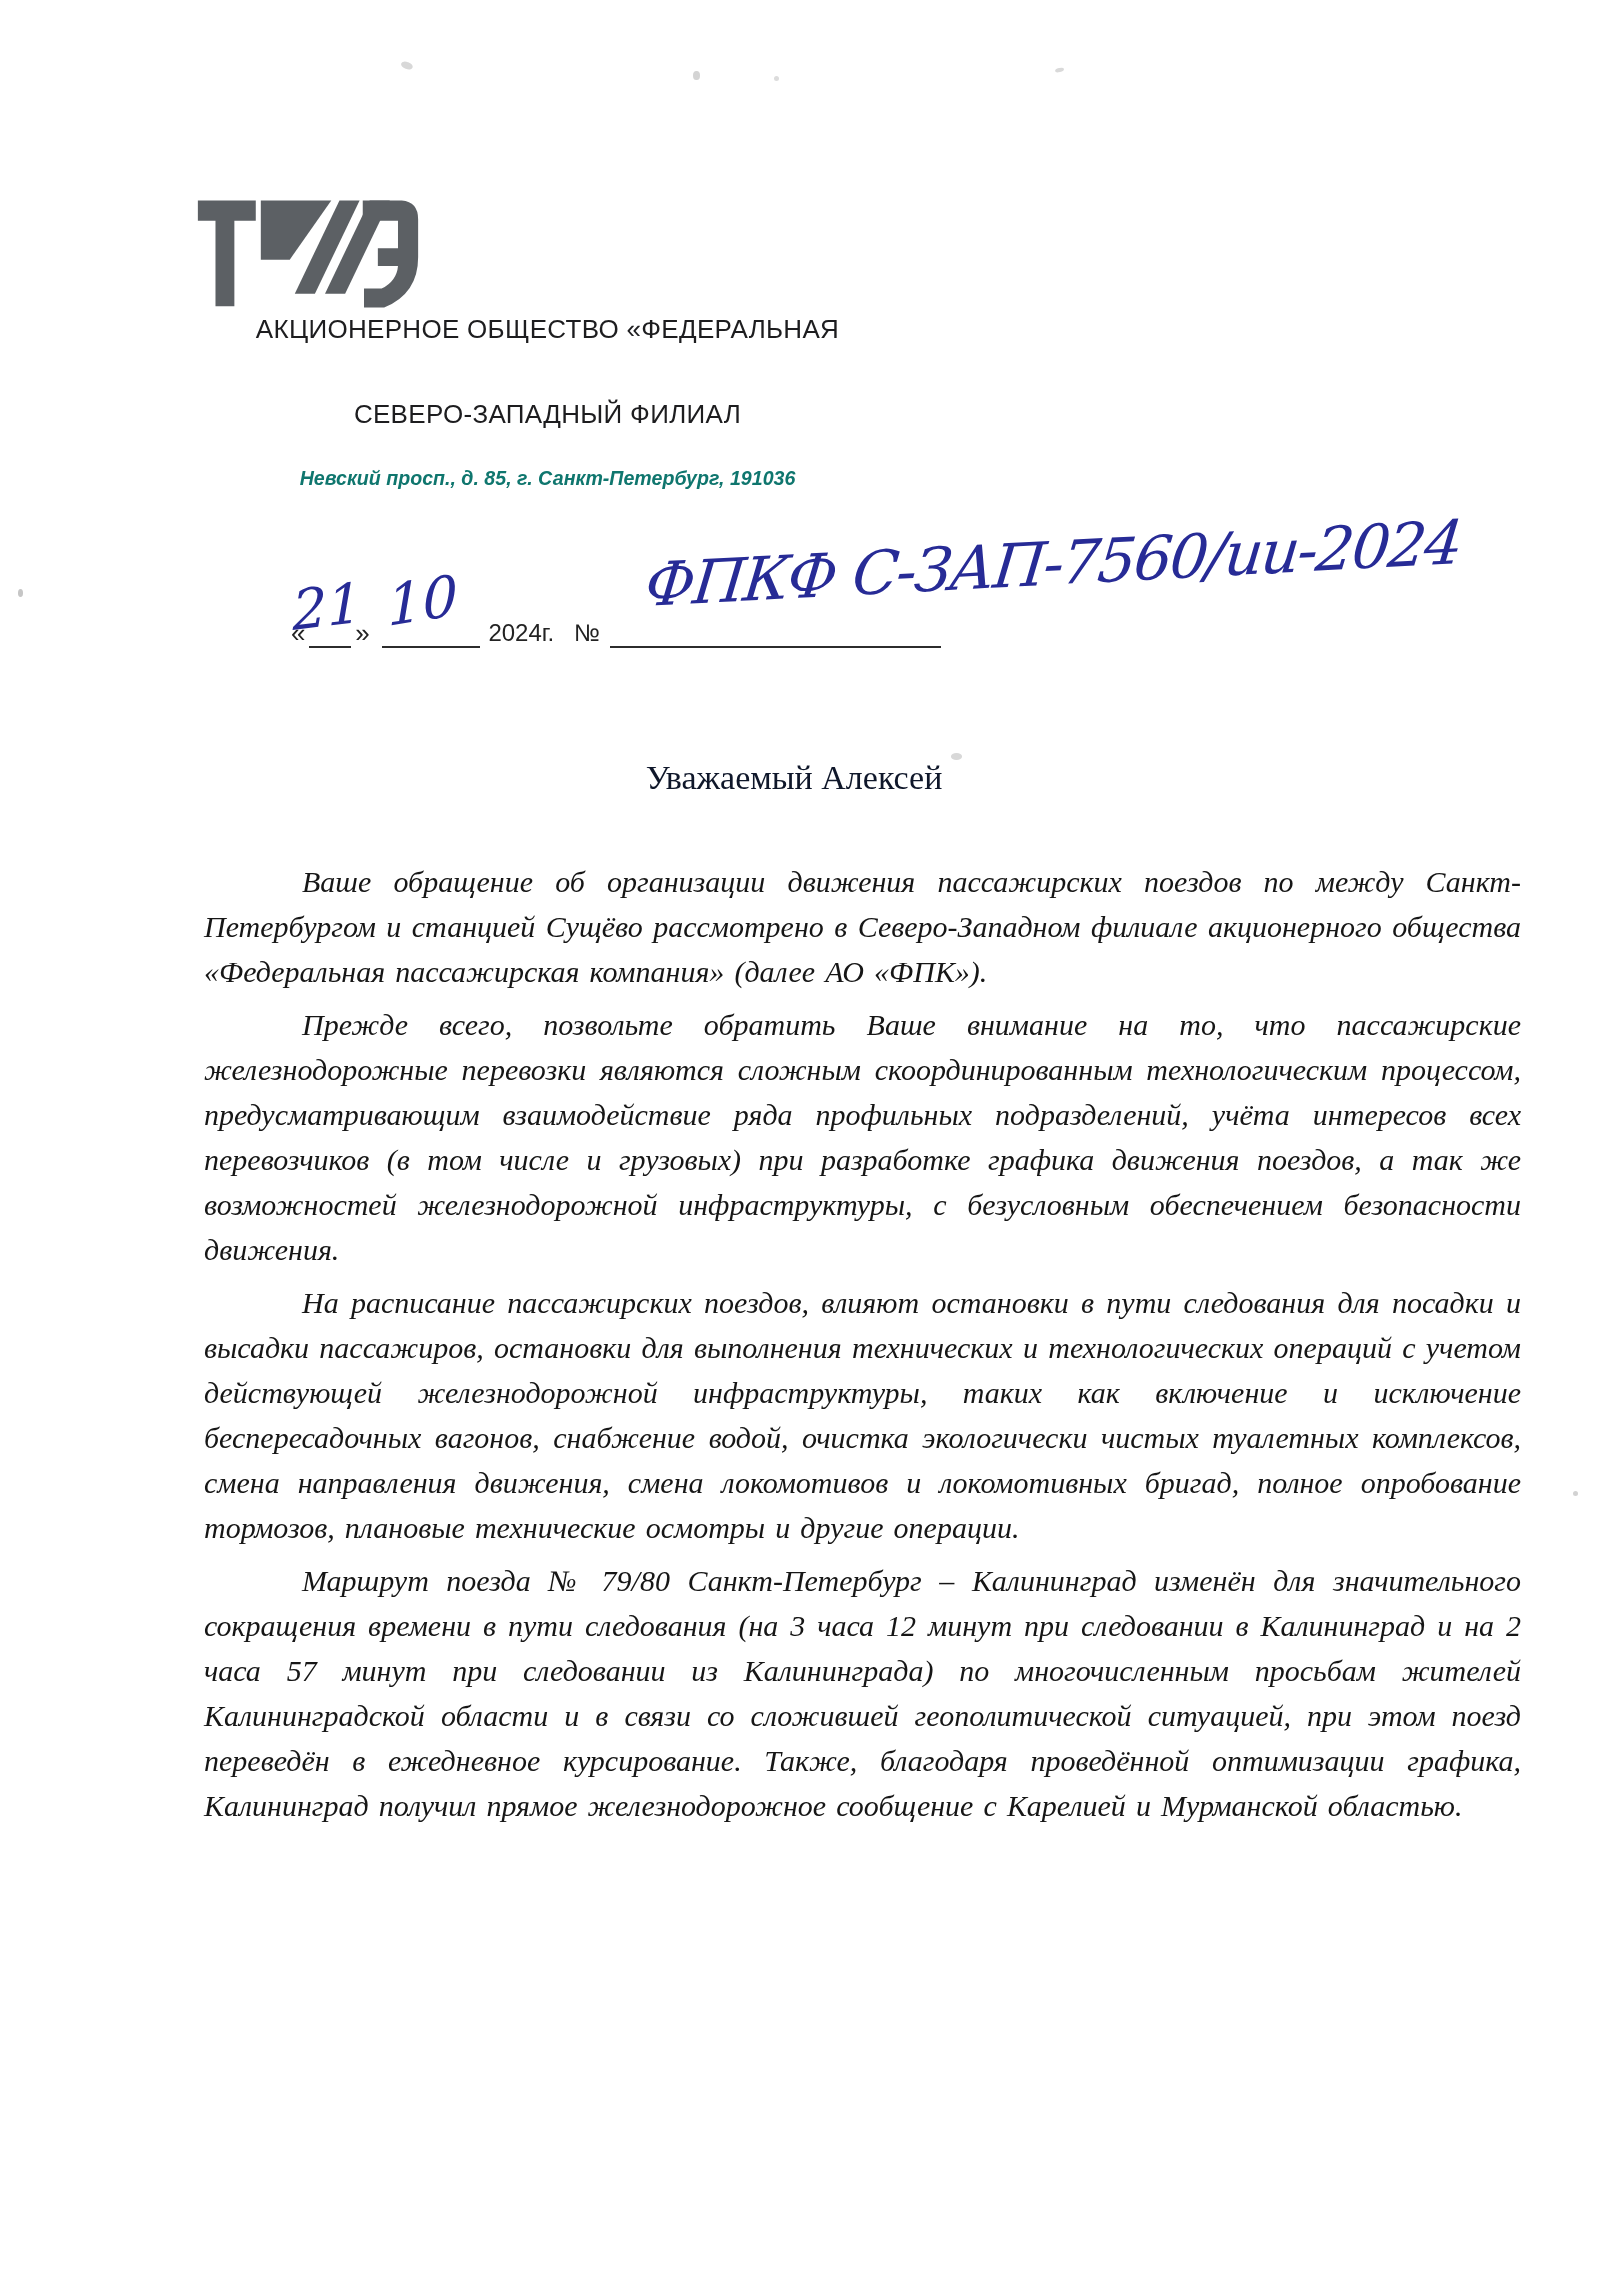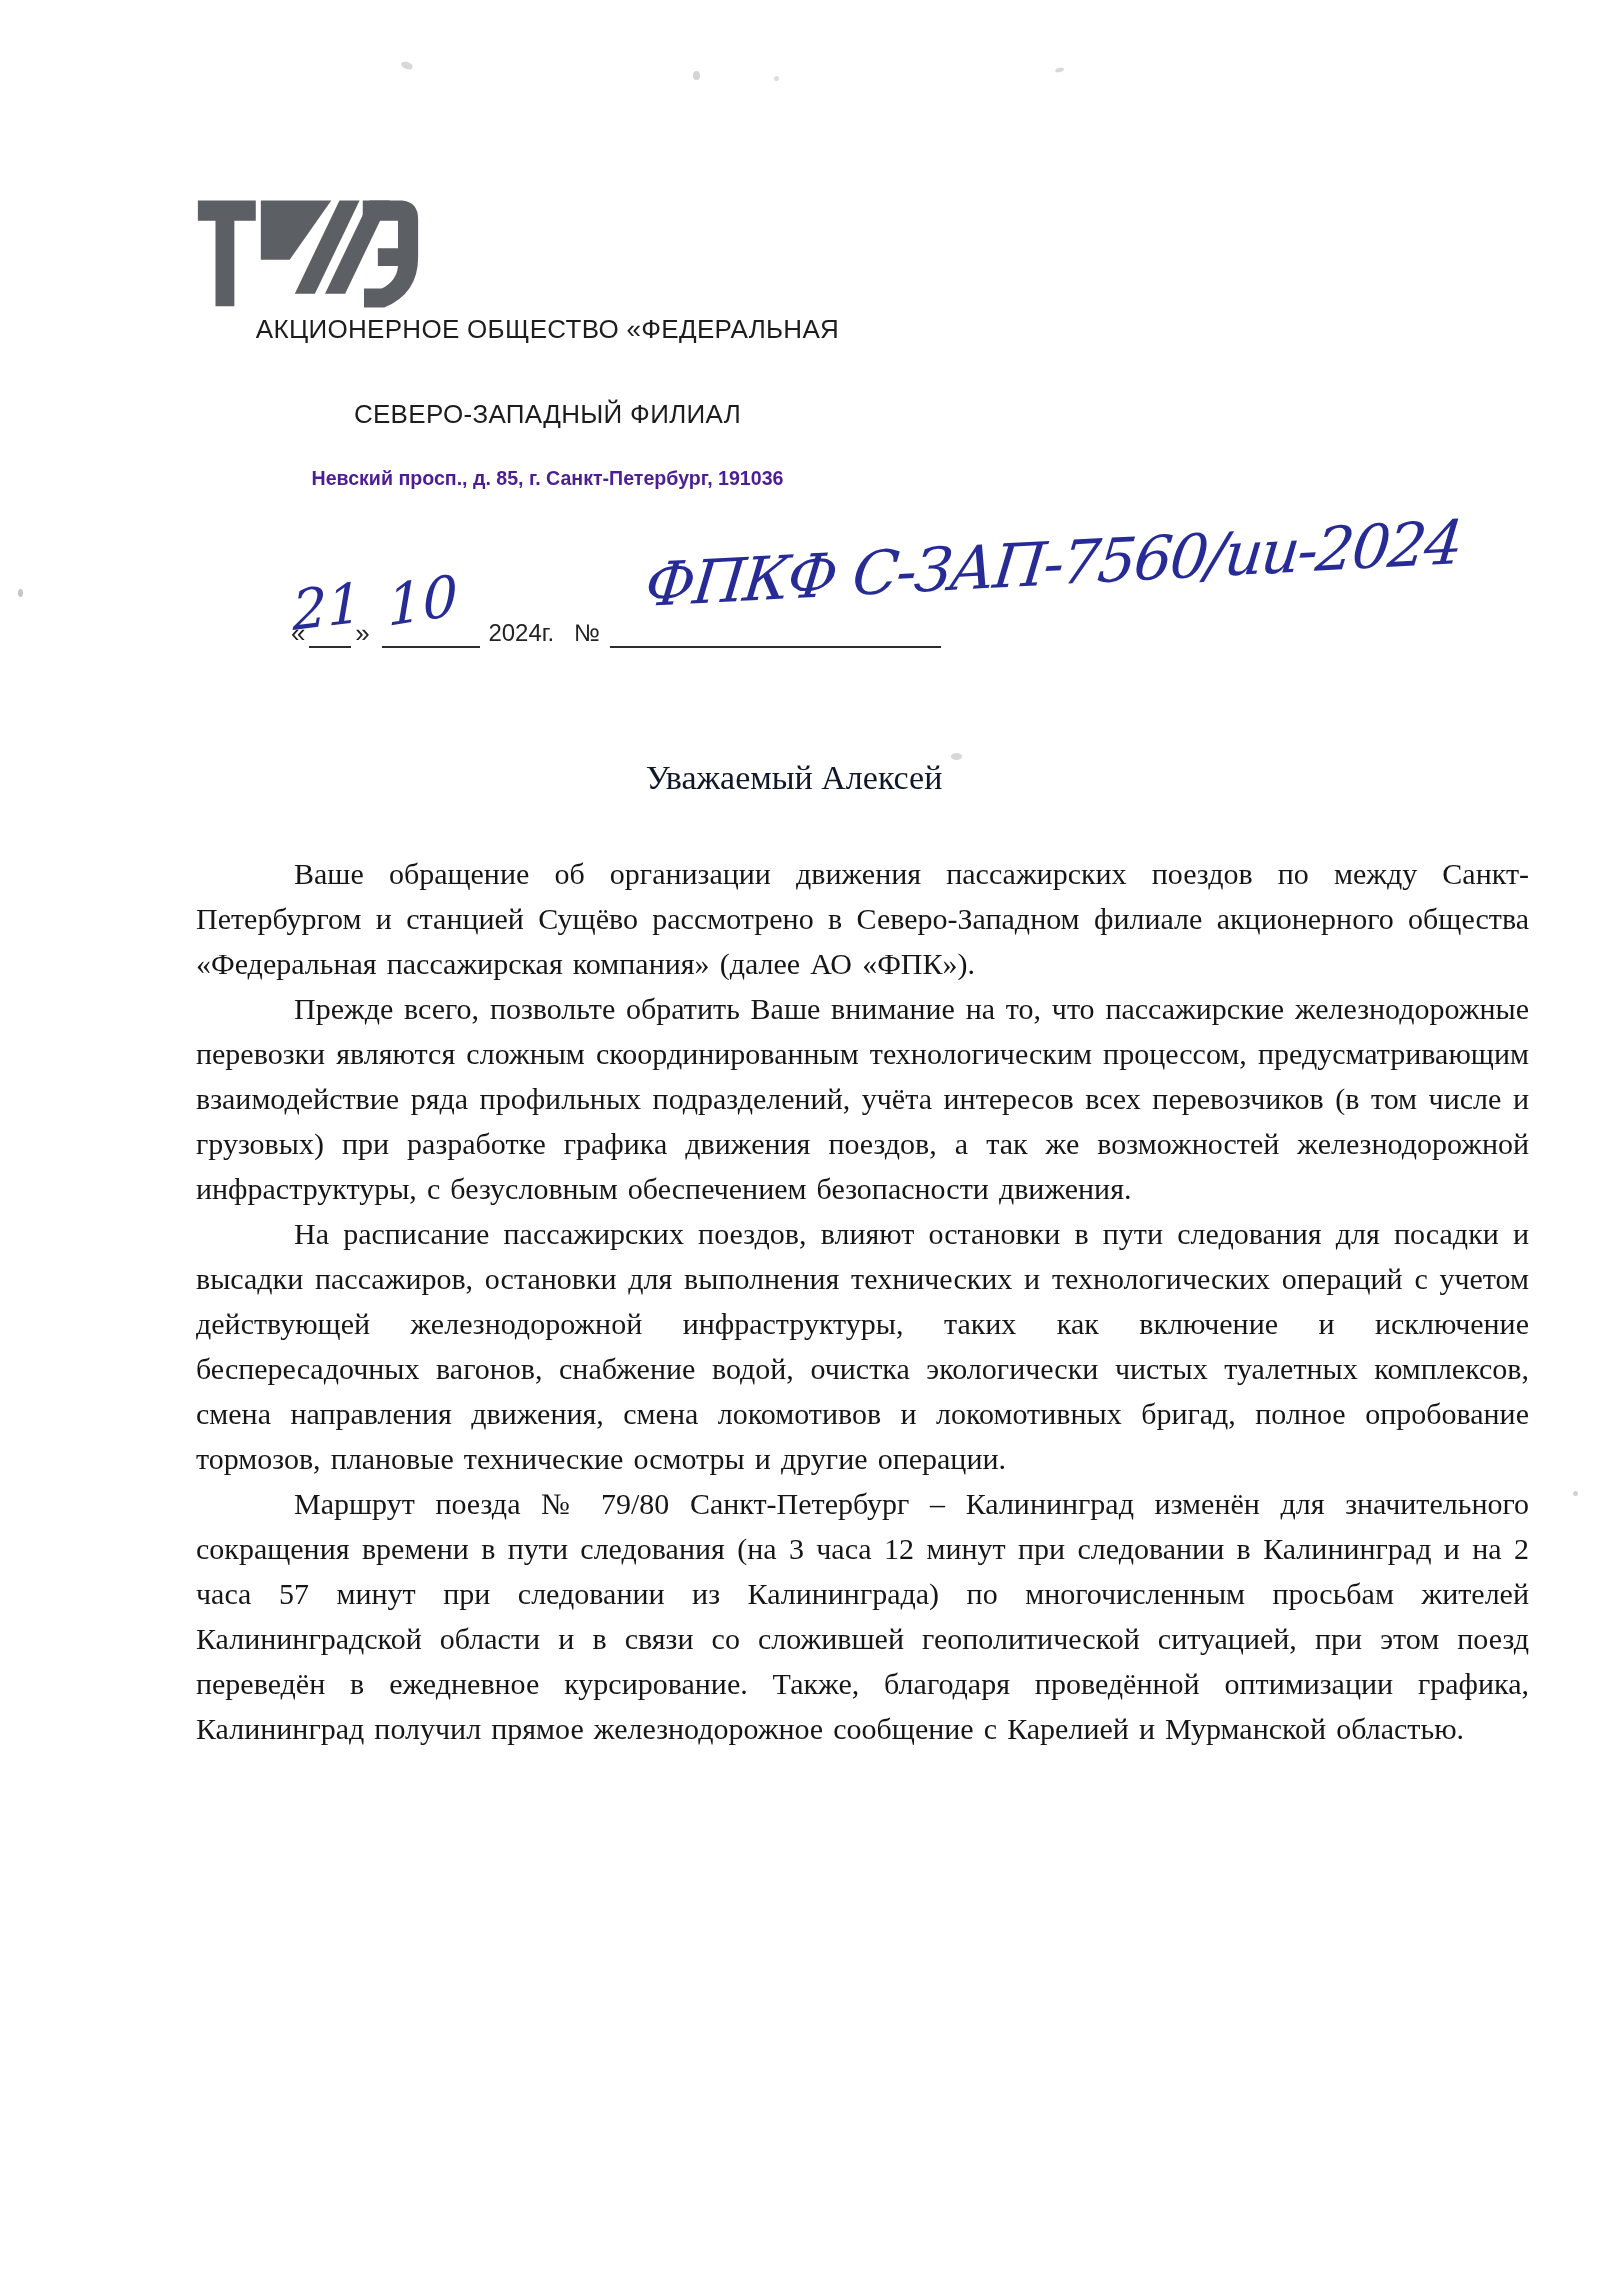--- a/index.html
+++ b/index.html
@@ -17,21 +17,21 @@
 
   
   .letterhead{
     position:absolute;left:184px;top:308px;width:727px;
     text-align:center;
     font-family:"Liberation Sans",sans-serif;
     color:#1d1d1f;
   }
   .org{font-size:26px;line-height:42px;letter-spacing:0.3px;}
   .branch{margin-top:47px;font-size:26px;line-height:34px;letter-spacing:0.3px;}
-  .addr{margin-top:33px;font-size:19.6px;line-height:29.5px;font-weight:bold;color:#4c1d95;}
+  .addr{margin-top:33px;font-size:19.6px;line-height:29.5px;font-weight:bold;color:#0f766e;font-style:italic;}
 
   
   .ref-line{
     position:absolute;left:291px;top:617px;
     display:flex;align-items:flex-end;
     font-family:"Liberation Sans",sans-serif;
     font-size:24px;color:#232323;
   }
   .quote{font-size:26px;line-height:30px;}
   .uline{display:inline-block;border-bottom:2px solid #2c2c2c;height:29px;}
@@ -55,21 +55,21 @@
   
   .salutation{
     position:absolute;left:0;top:759px;width:1588px;
     text-align:center;font-size:34px;color:#0f172a;
   }
   .body-text{
     position:absolute;left:196px;top:851px;width:1333px;
     font-size:30px;line-height:45px;
     text-align:justify;word-spacing:2.6px;
   }
-  .body-text p{margin:0;text-indent:98px;}
+  .body-text p{margin:8px;text-indent:98px;font-style:italic;}
 
   
   .speck{position:absolute;background:#cfcfcf;border-radius:50%;}
   .s1{left:401px;top:62px;width:11.8px;height:6.5px;background:#d8d8d8;transform:rotate(20deg);}
   .s2{left:693px;top:71px;width:6.5px;height:9.2px;background:#d4d4d4;}
   .s3{left:774px;top:76px;width:5.2px;height:5.2px;background:#dcdcdc;}
   .s4{left:1055px;top:68px;width:9.2px;height:3.9px;background:#d9d9d9;transform:rotate(-15deg);}
   .s5{left:18.3px;top:589px;width:5.2px;height:7.9px;background:#c6c6c6;}
   .s6{left:1573px;top:1491px;width:5.2px;height:5.2px;background:#d2d2d2;}
   .s7{left:951px;top:753px;width:10.5px;height:6.5px;background:#d8d8d8;}

